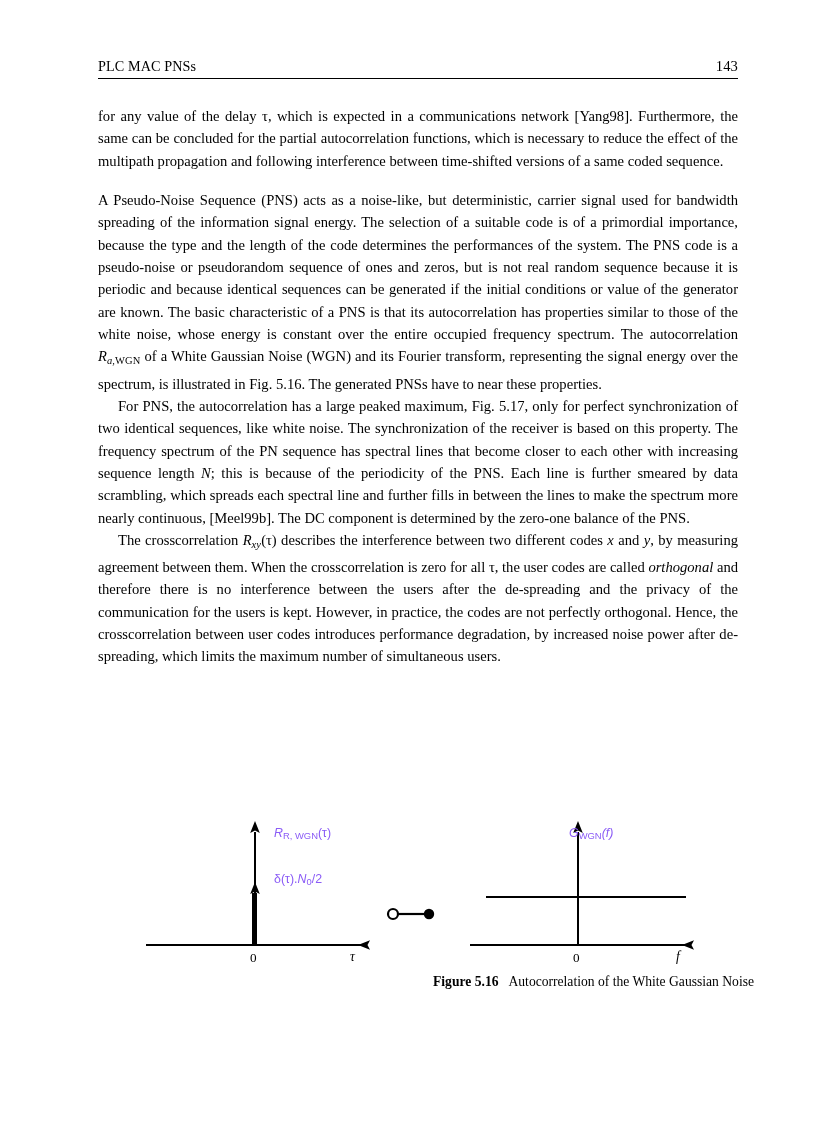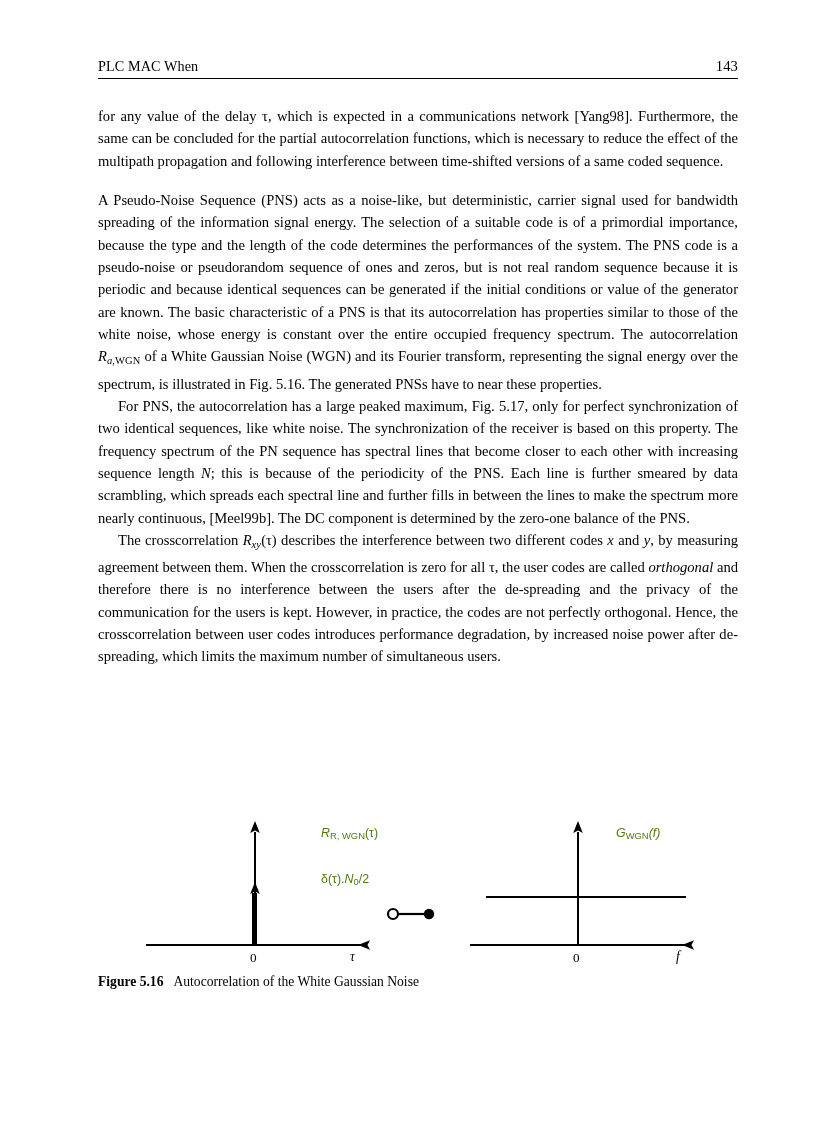--- a/index.html
+++ b/index.html
@@ -91,22 +91,21 @@
   }
   .axis-line {
     position: absolute;
     background: #000;
   }
   .lbl {
     position: absolute;
     font-family: "Liberation Sans", "DejaVu Sans", sans-serif;
     font-size: 12.4px;
     white-space: nowrap;
-    color: #4d7c0f;
-    margin-left: 47px;
+    color: #8b5cf6;
   }
   .lbl .sub {
     font-size: 0.76em;
     vertical-align: -0.25em;
   }
   .lbl .ital { font-style: italic; }
   .tick-lbl {
     position: absolute;
     font-family: "Liberation Serif", "DejaVu Serif", serif;
     font-size: 13.2px;
@@ -114,41 +113,41 @@
   }
   .tick-lbl.ital {
     font-style: italic;
     font-size: 13.6px;
   }
   .ft-pair {
     position: absolute;
   }
   .caption {
     position: absolute;
-    left: 0;
+    left: 16px;
     top: 155px;
     width: 640px;
-    text-align: left;
+    text-align: right;
     font-size: 13.6px;
     line-height: 18px;
   }
   .caption .cap-label {
     font-weight: 700;
     margin-right: 10px;
   }
 </style>
 </head>
 <body>
 
 <div class="page">
 
   <div class="content">
 
     <div class="runhead">
-      <span class="runhead-title">PLC MAC When</span>
+      <span class="runhead-title">PLC MAC PNSs</span>
       <span class="runhead-page">143</span>
     </div>
 
     <div class="body-block">
 
       <p class="para">for any value of the delay τ, which is expected in a communications network [Yang98]. Furthermore, the same can be concluded for the partial autocorrelation functions, which is necessary to reduce the effect of the multipath propagation and following interference between time-shifted versions of a same coded sequence.</p>
 
 
       <p class="para after-head">
         <span>A Pseudo-Noise Sequence (PNS) acts as a noise-like, but deterministic, carrier signal used for bandwidth spreading of the information signal energy. The selection of a suitable code is of a primordial importance, because the type and the length of the code determines the performances of the system. The PNS code is a pseudo-noise or pseudorandom sequence of ones and zeros, but is not real random sequence because it is periodic and because identical sequences can be generated if the initial conditions or value of the generator are known. The basic characteristic of a PNS is that its autocorrelation has properties similar to those of the white noise, whose energy is constant over the entire occupied frequency spectrum. The autocorrelation </span><span class="mi">R</span><span class="msub it">a</span><span class="msub">,WGN</span><span> of a White Gaussian Noise (WGN) and its Fourier transform, representing the signal energy over the spectrum, is illustrated in Fig. 5.16. The generated PNSs have to near these properties.</span>

